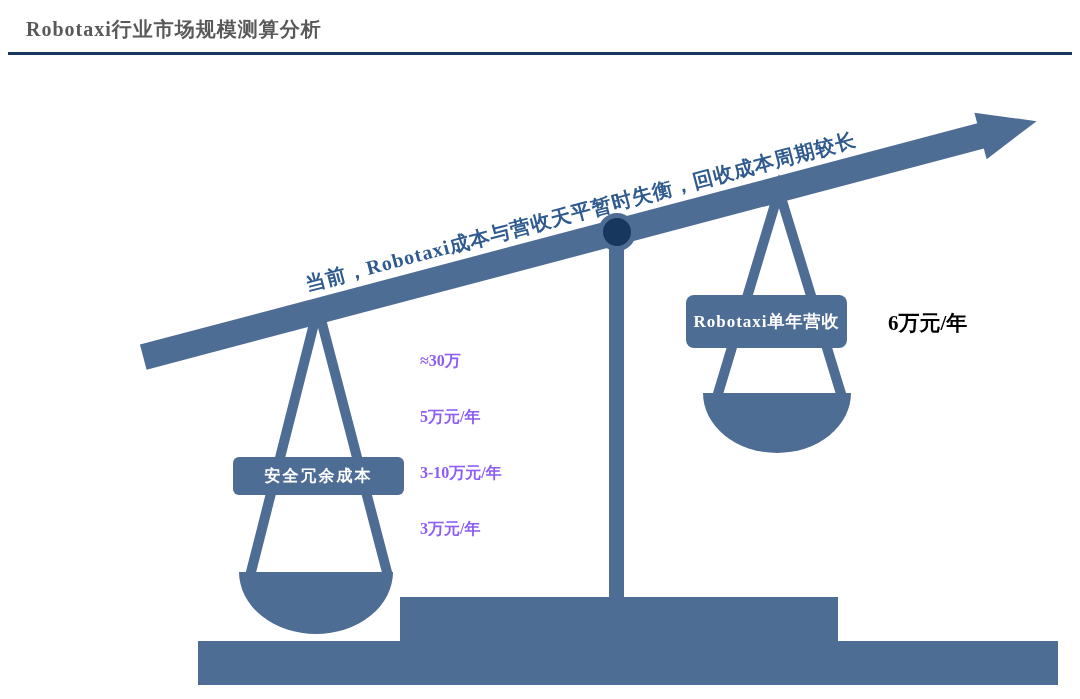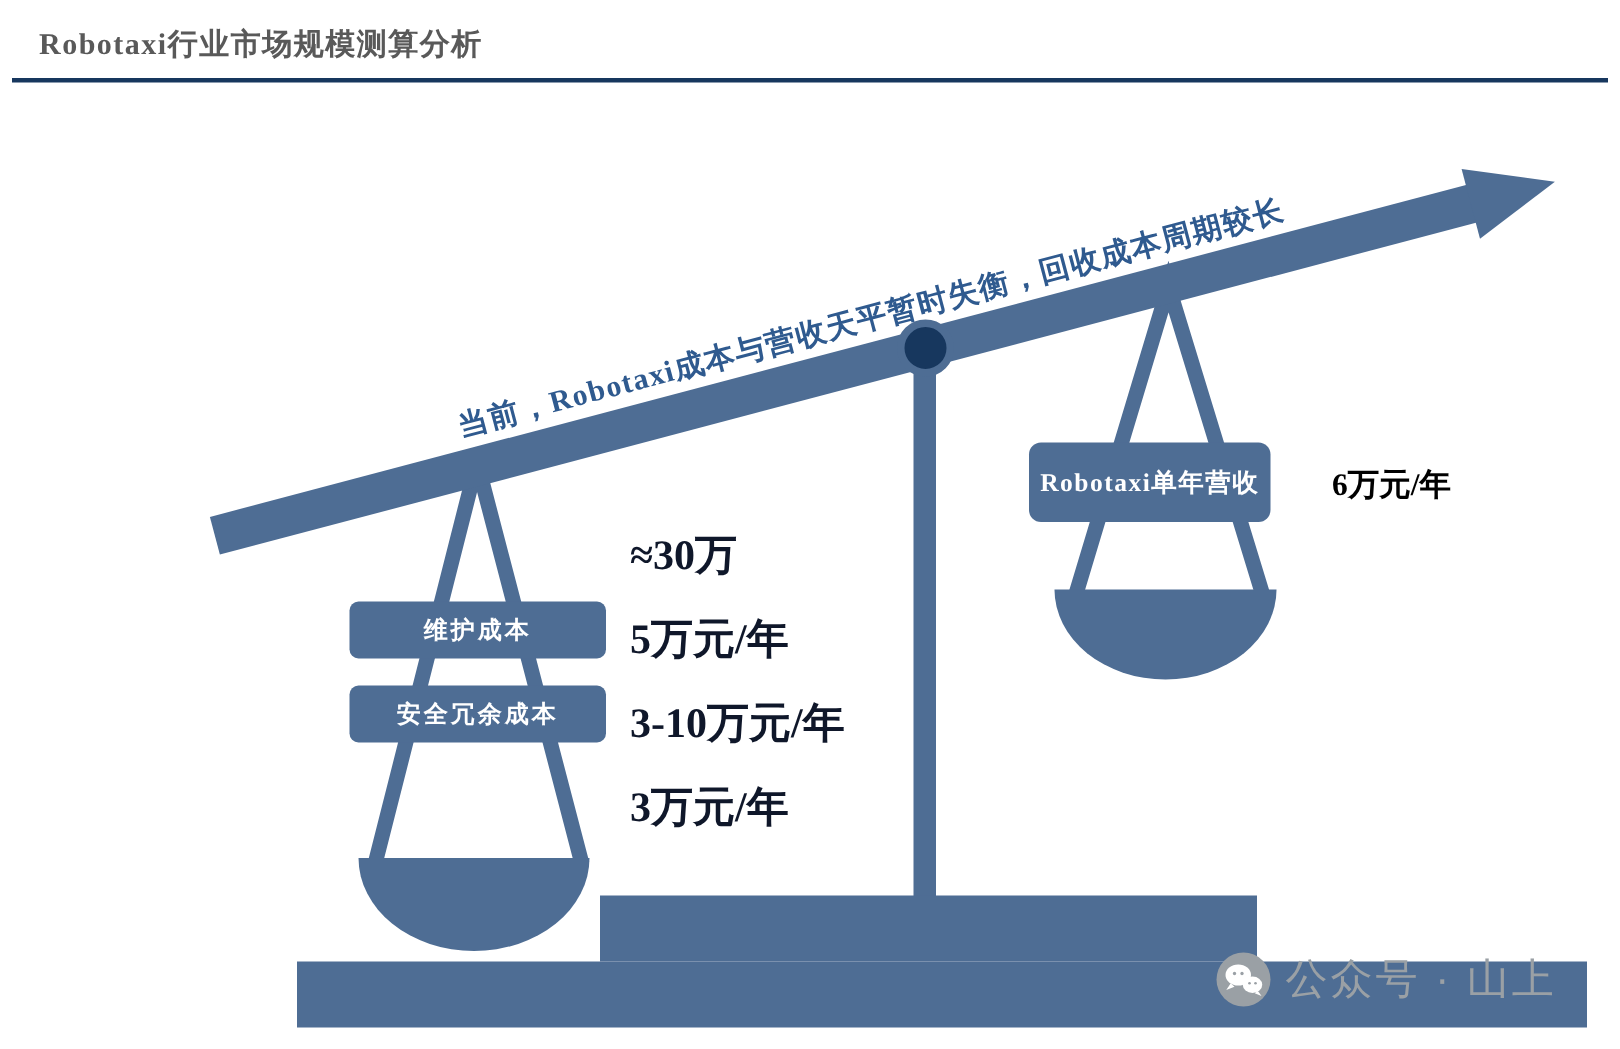--- a/index.html
+++ b/index.html
@@ -41,21 +41,21 @@
   .pivot{
     position:absolute;left:598px;top:213px;width:28px;height:28px;border-radius:50%;
     background:var(--navy);border:5px solid var(--accent);box-sizing:content-box;z-index:3;
   }
   .cost-box{
     position:absolute;left:233px;width:171px;height:38px;background:var(--accent);
     border-radius:6px;color:#fff;font-weight:bold;font-size:16px;letter-spacing:2px;
     display:flex;align-items:center;justify-content:center;z-index:4;white-space:nowrap;
   }
   .cost-value{
-    position:absolute;left:420px;font-size:28px;font-weight:bold;color:#0f172a;
+    position:absolute;left:420px;font-size:16px;font-weight:bold;color:#8b5cf6;
     z-index:4;white-space:nowrap;
   }
   .revenue-box{
     position:absolute;left:686px;top:295px;width:161px;height:53px;background:var(--accent);
     border-radius:8px;color:#fff;font-weight:bold;font-size:17px;letter-spacing:1px;
     display:flex;align-items:center;justify-content:center;z-index:4;white-space:nowrap;
   }
   .revenue-value{
     position:absolute;left:888px;top:309px;font-size:21px;font-weight:bold;color:#000;
     z-index:4;white-space:nowrap;
@@ -91,40 +91,25 @@
   <div class="beam-wrap">
     <div class="beam-label">当前，Robotaxi成本与营收天平暂时失衡，回收成本周期较长</div>
     <div class="beam-shaft"></div>
     <div class="beam-arrow"></div>
   </div>
 
   <div class="pivot"></div>
 
   <div class="cost-value" style="top:351px">≈30万</div>
 
-  <div class="cost-box" style="top:401px">维护成本</div>
   <div class="cost-value" style="top:407px">5万元/年</div>
 
   <div class="cost-box" style="top:457px">安全冗余成本</div>
   <div class="cost-value" style="top:463px">3-10万元/年</div>
 
   <div class="cost-value" style="top:519px">3万元/年</div>
 
   <div class="revenue-box">Robotaxi单年营收</div>
   <div class="revenue-value">6万元/年</div>
 
 
-  <div class="watermark">
-    <svg width="38" height="38" viewBox="0 0 38 38">
-      <circle cx="19" cy="19" r="18" fill="var(--watermark_gray)"></circle>
-      <ellipse cx="15.5" cy="16" rx="8.5" ry="7" fill="#ffffff"></ellipse>
-      <path d="M10.5 21.5 l-3 4.5 5.5-2.2 z" fill="#ffffff"></path>
-      <ellipse cx="25" cy="22.5" rx="6.5" ry="5.5" fill="#ffffff"></ellipse>
-      <path d="M28.5 26.5 l2.5 3.5 -4.5-1.8 z" fill="#ffffff"></path>
-      <circle cx="13" cy="15" r="1.1" fill="var(--watermark_gray)"></circle>
-      <circle cx="18" cy="15" r="1.1" fill="var(--watermark_gray)"></circle>
-      <circle cx="23" cy="21.5" r="0.9" fill="var(--watermark_gray)"></circle>
-      <circle cx="27" cy="21.5" r="0.9" fill="var(--watermark_gray)"></circle>
-    </svg>
-    <span class="watermark-text">公众号 · 山上</span>
-  </div>
 
 </div>
 
 </body></html>

